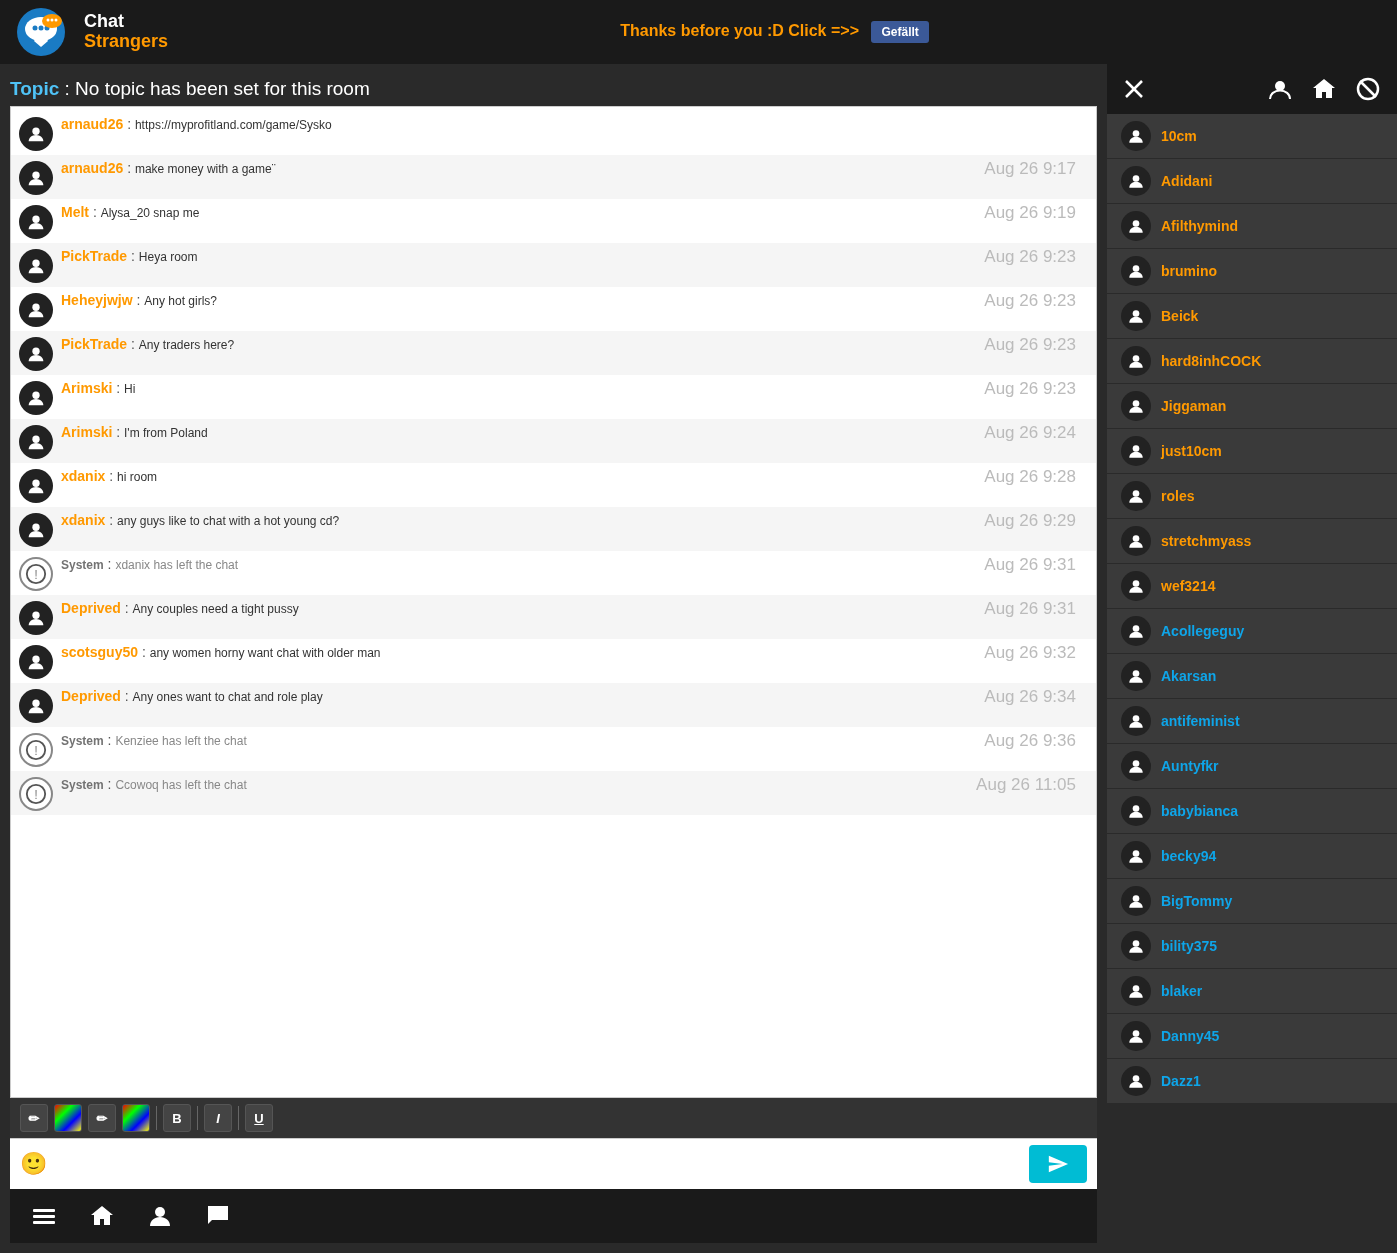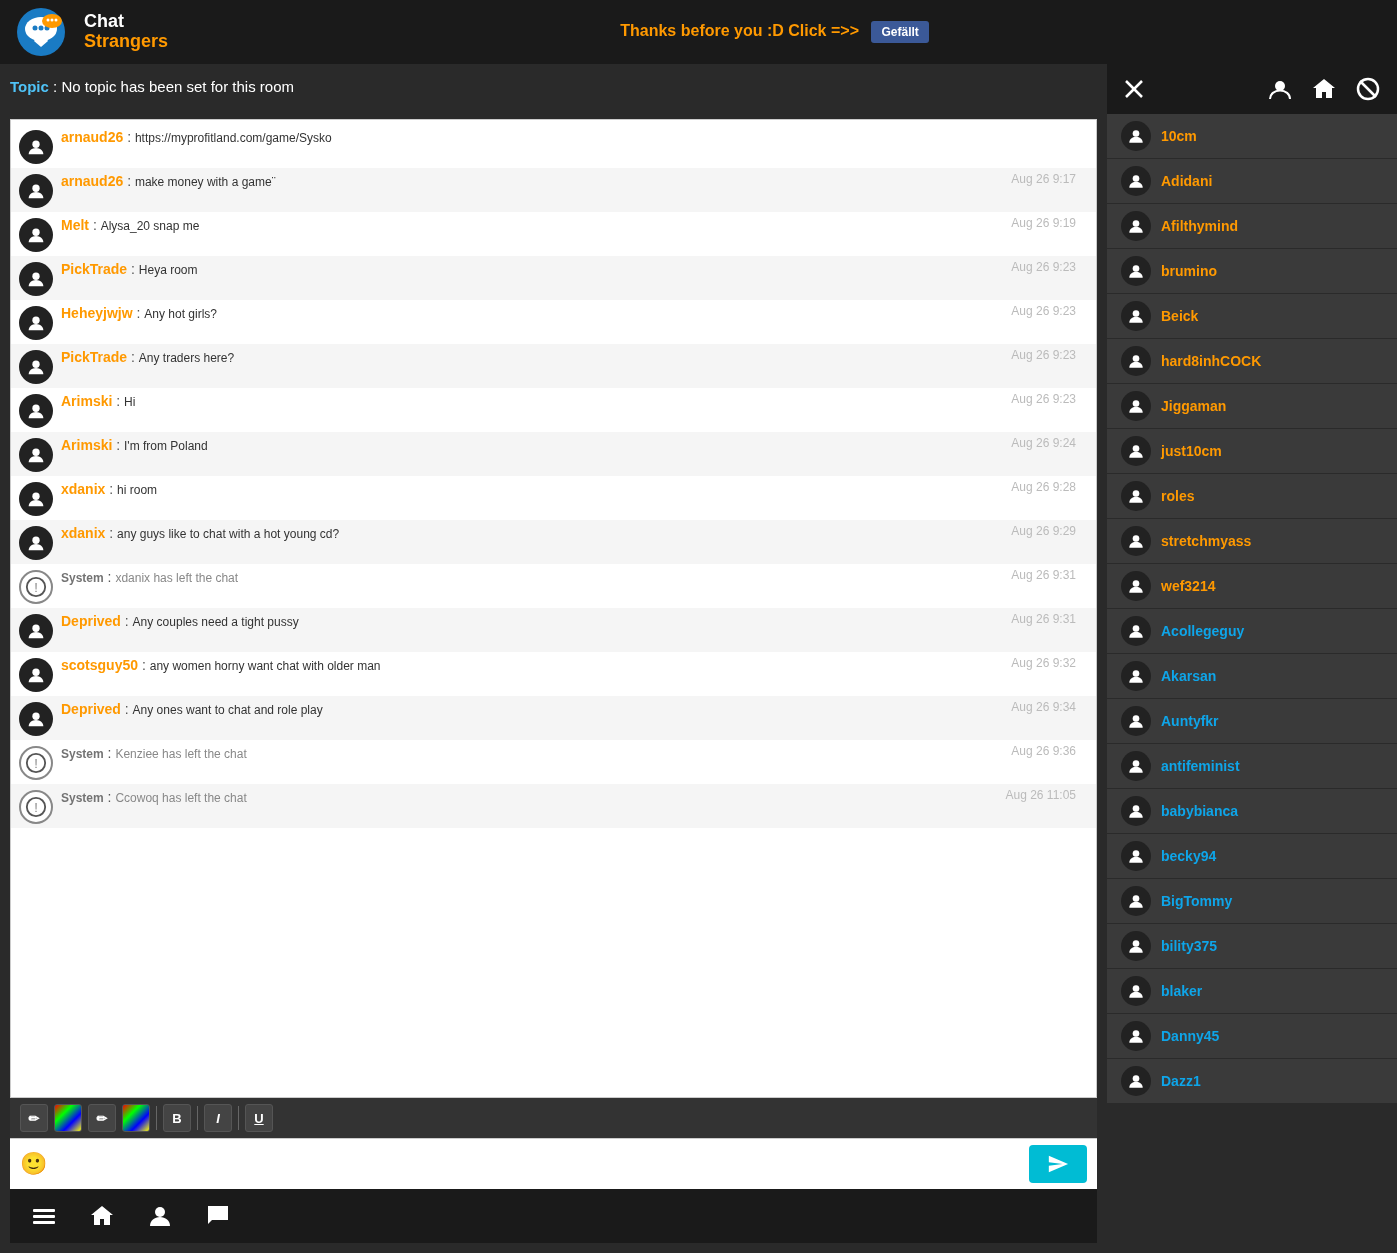--- a/index.html
+++ b/index.html
@@ -72,22 +72,22 @@
     .chat-panel {
       flex: 1;
       display: flex;
       flex-direction: column;
       background: #2a2a2a;
       padding: 10px;
     }
 
     .topic-bar {
       color: #fff;
-      font-size: 15px;
-      margin-bottom: 20px;
+      font-size: 19px;
+      margin-bottom: 2px;
       padding: 4px 0;
     }
     .topic-label {
       color: #4fc3f7;
       font-weight: bold;
     }
     .topic-text {
       color: #fff;
     }
 
@@ -161,21 +161,21 @@
     }
     .msg-text.system-text {
       color: #888;
       font-size: 12px;
     }
     .msg-time {
       position: absolute;
       right: 20px;
       top: 4px;
       color: #bbb;
-      font-size: 12px;
+      font-size: 17px;
     }
 
     
     .chat-toolbar {
       background: #333;
       padding: 6px 10px;
       display: flex;
       align-items: center;
       gap: 6px;
       flex-wrap: wrap;
@@ -717,30 +717,30 @@
           </div>
           <span class="sidebar-user-name gray">Akarsan</span>
         </div>
         <div class="sidebar-user">
           <div class="sidebar-user-avatar">
             <svg viewBox="0 0 24 24" fill="white" width="20" height="20">
               <circle cx="12" cy="9" r="4"></circle>
               <path d="M4 20c0-4 3.5-7 8-7s8 3 8 7"></path>
             </svg>
           </div>
+          <span class="sidebar-user-name gray">antifeminist</span>
+        </div>
+        <div class="sidebar-user">
+          <div class="sidebar-user-avatar">
+            <svg viewBox="0 0 24 24" fill="white" width="20" height="20">
+              <circle cx="12" cy="9" r="4"></circle>
+              <path d="M4 20c0-4 3.5-7 8-7s8 3 8 7"></path>
+            </svg>
+          </div>
           <span class="sidebar-user-name gray">Auntyfkr</span>
-        </div>
-        <div class="sidebar-user">
-          <div class="sidebar-user-avatar">
-            <svg viewBox="0 0 24 24" fill="white" width="20" height="20">
-              <circle cx="12" cy="9" r="4"></circle>
-              <path d="M4 20c0-4 3.5-7 8-7s8 3 8 7"></path>
-            </svg>
-          </div>
-          <span class="sidebar-user-name gray">antifeminist</span>
         </div>
         <div class="sidebar-user">
           <div class="sidebar-user-avatar">
             <svg viewBox="0 0 24 24" fill="white" width="20" height="20">
               <circle cx="12" cy="9" r="4"></circle>
               <path d="M4 20c0-4 3.5-7 8-7s8 3 8 7"></path>
             </svg>
           </div>
           <span class="sidebar-user-name gray">babybianca</span>
         </div>

